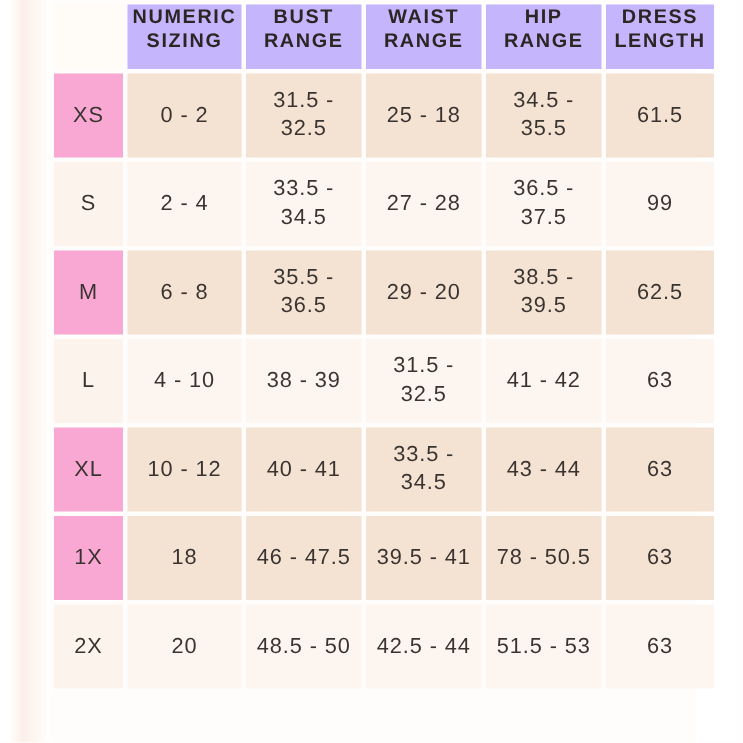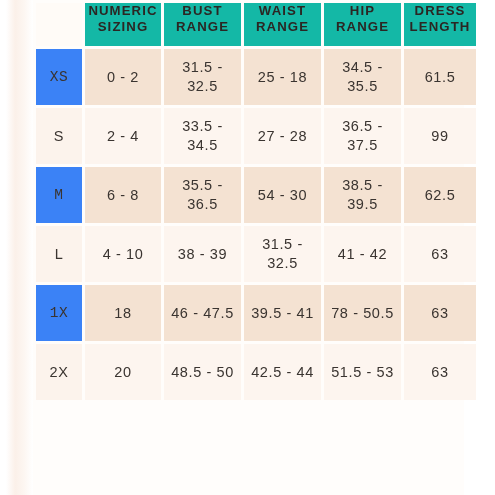--- a/index.html
+++ b/index.html
@@ -45,21 +45,21 @@
     top: 0;
     left: 33px;
     width: 431px;
     border-collapse: separate;
     border-spacing: 3px 3px;
     table-layout: fixed;
   }
 
   
   .size-table thead th {
-    background: #14b8a6;
+    background: #c4b5fd;
     color: #2B2623;
     font-size: 13.2px;
     font-weight: bold;
     letter-spacing: 1.1px;
     line-height: 16px;
     text-align: center;
     vertical-align: bottom;
     padding: 0 2px 11px 2px;
     height: 42px;
     box-sizing: border-box;
@@ -79,21 +79,21 @@
     line-height: 19px;
     height: 56px;
     padding: 0 2px;
     box-sizing: border-box;
     white-space: pre-line;
   }
 
   
   tr.row-dark td { background: #F4E2D2; }
   tr.row-light td { background: #FDF5EF; }
-  tr.row-dark td.cell-size { background: #3b82f6; font-family: Liberation Mono, monospace; }
+  tr.row-dark td.cell-size { background: #f9a8d4; }
   tr.row-light td.cell-size { background: #FCF3EC; }
 
   
   col.c-size   { width: 46px; }
   col.c-num    { width: 76px; }
   col.c-bust   { width: 77px; }
   col.c-waist  { width: 77px; }
   col.c-hip    { width: 77px; }
   col.c-dress  { width: 72px; }
 </style>
@@ -151,36 +151,45 @@
         <td>36.5 -
 37.5</td>
         <td>99</td>
       </tr>
 
       <tr class="row-dark">
         <td class="cell-size">M</td>
         <td>6 - 8</td>
         <td>35.5 -
 36.5</td>
-        <td>54 - 30</td>
+        <td>29 - 20</td>
         <td>38.5 -
 39.5</td>
         <td>62.5</td>
       </tr>
 
       <tr class="row-light">
         <td class="cell-size">L</td>
         <td>4 - 10</td>
         <td>38 - 39</td>
         <td>31.5 -
 32.5</td>
         <td>41 - 42</td>
         <td>63</td>
       </tr>
 
+      <tr class="row-dark">
+        <td class="cell-size">XL</td>
+        <td>10 - 12</td>
+        <td>40 - 41</td>
+        <td>33.5 -
+34.5</td>
+        <td>43 - 44</td>
+        <td>63</td>
+      </tr>
 
 
       <tr class="row-dark">
         <td class="cell-size">1X</td>
         <td>18</td>
         <td>46 - 47.5</td>
         <td>39.5 - 41</td>
         <td>78 - 50.5</td>
         <td>63</td>
       </tr>

